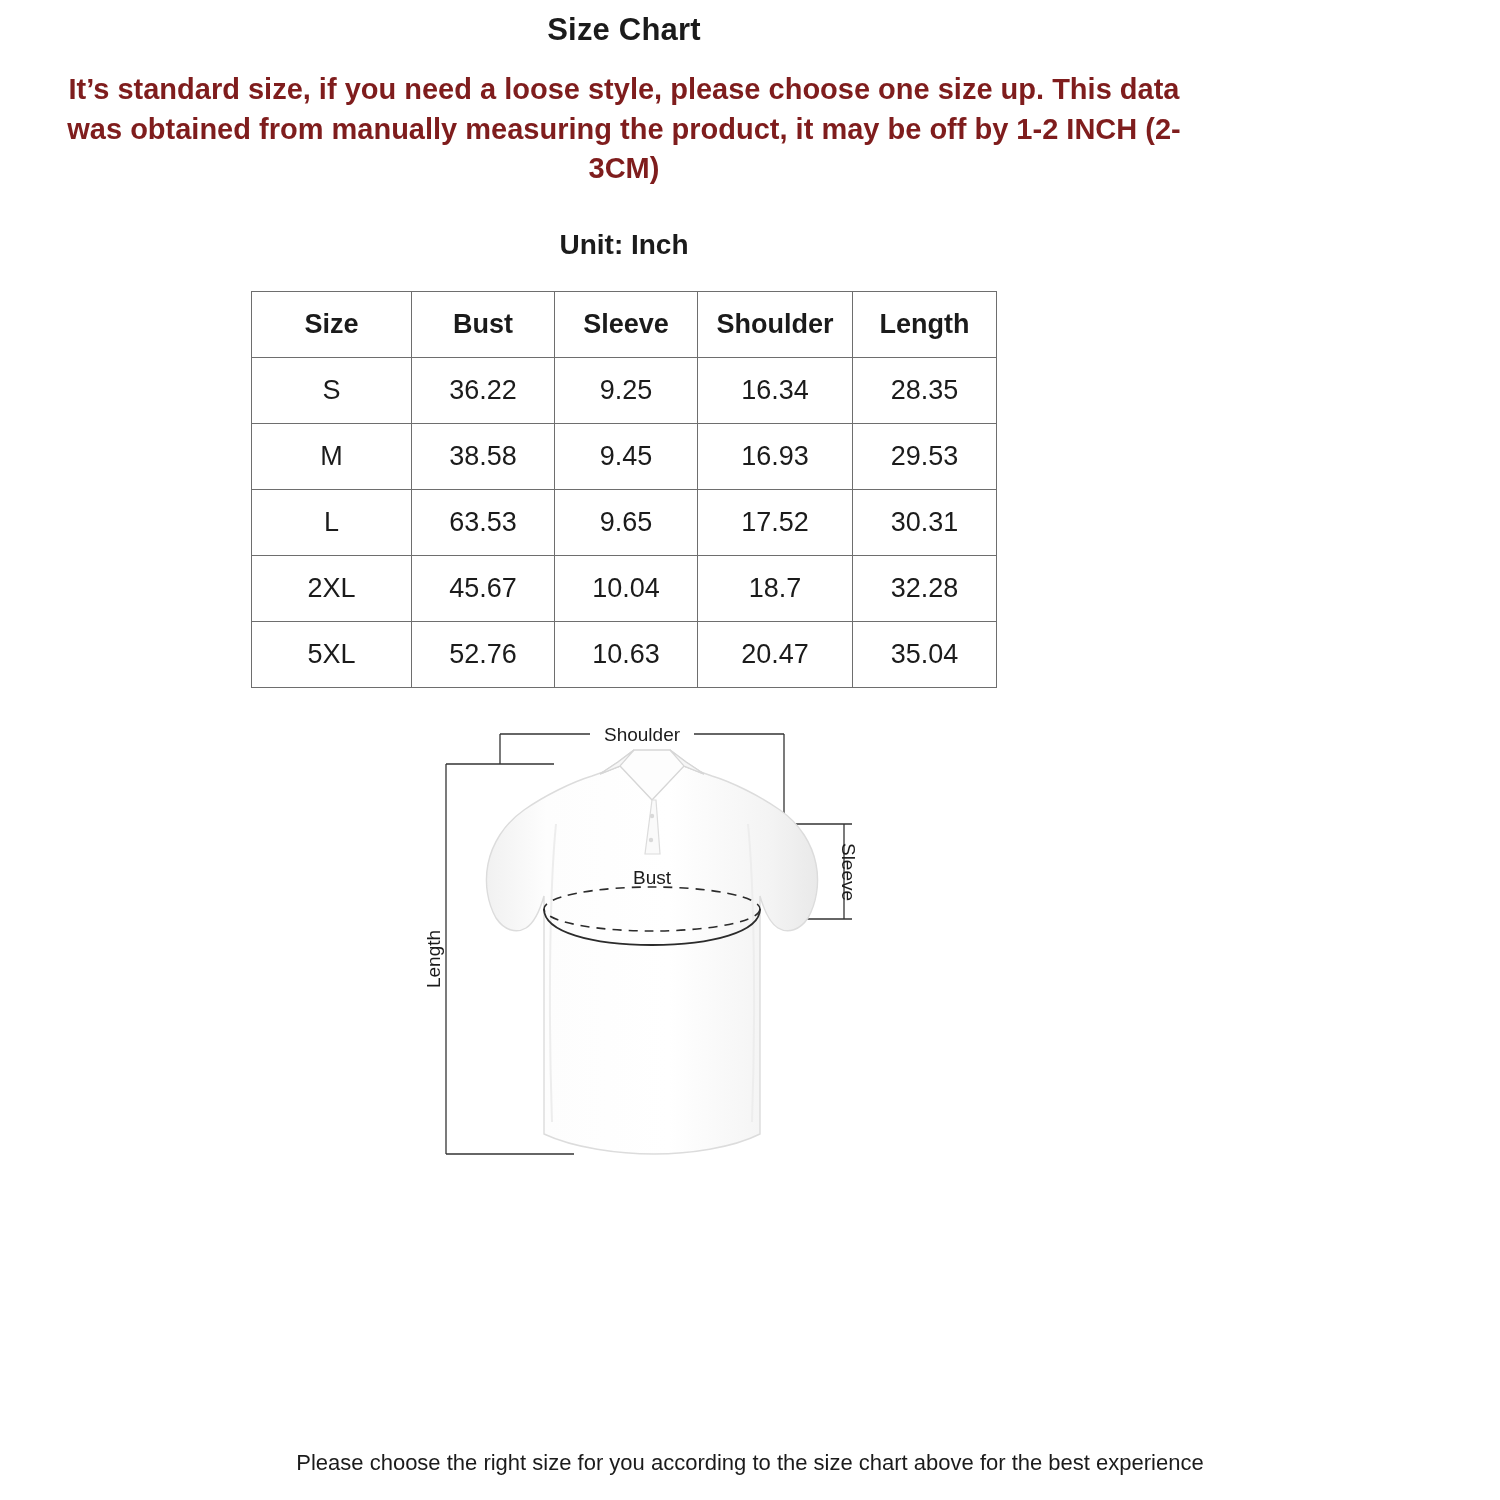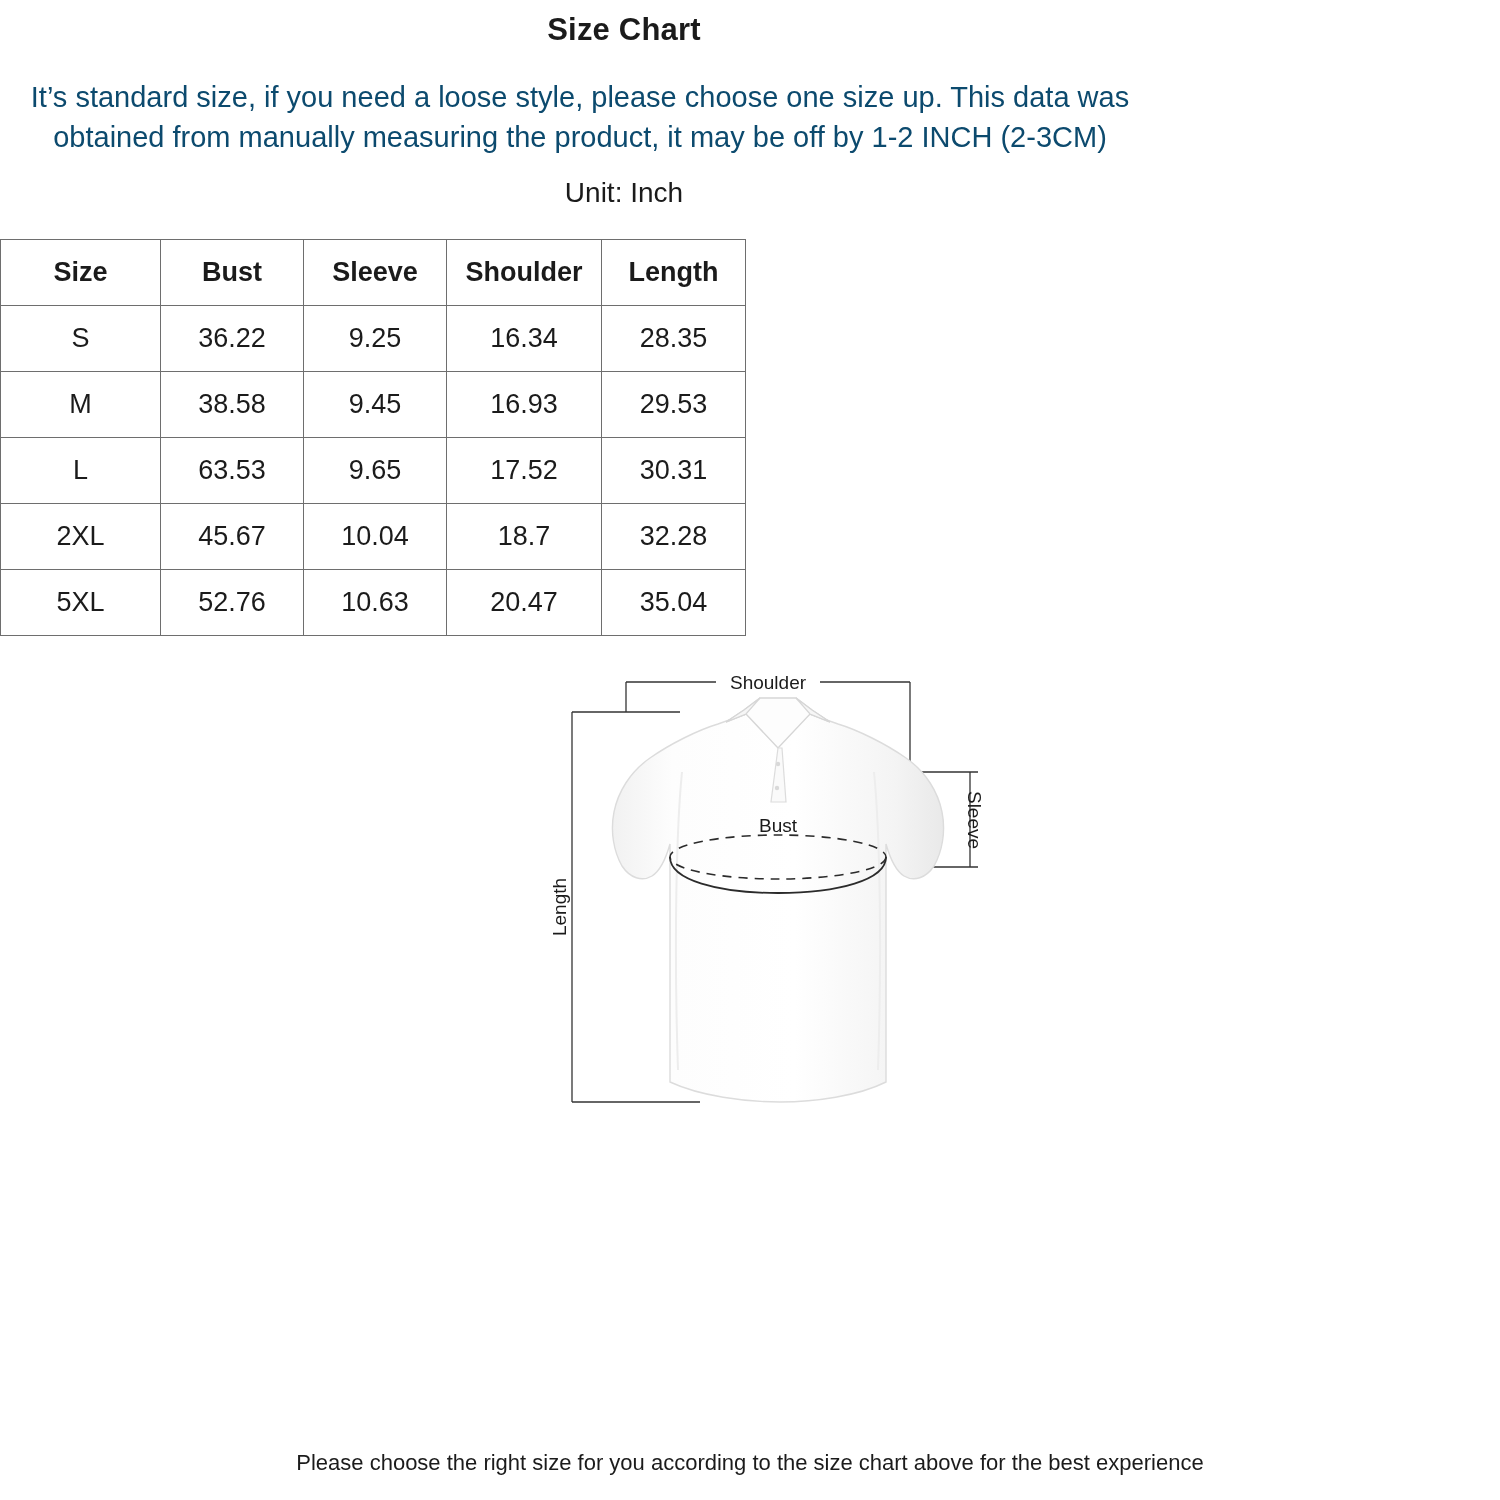--- a/index.html
+++ b/index.html
@@ -11,41 +11,42 @@
     background: #ffffff;
     font-family: "Liberation Sans", sans-serif;
     color: #1b1b1b;
   }
   .page {
     width: 1248px;
     height: 1500px;
     position: relative;
     display: flex;
     flex-direction: column;
+    align-items: center;
   }
   .title {
     font-size: 31px;
     font-weight: bold;
     letter-spacing: 0.2px;
     margin-top: 12px;
     text-align: center;
   }
   .intro {
-    margin-top: 30px;
+    margin-top: 22px;
     width: 1160px;
     text-align: center;
     font-size: 29px;
     line-height: 1.37;
-    font-weight: 400;
-    color: #0c4a6e;
+    font-weight: 700;
+    color: #7f1d1d;
   }
   .unit {
-    margin-top: 20px;
+    margin-top: 40px;
     font-size: 28px;
-    font-weight: normal;
+    font-weight: bold;
     text-align: center;
   }
   table.size-table {
     margin-top: 30px;
     border-collapse: collapse;
     width: 745px;
     table-layout: fixed;
   }
   table.size-table th, table.size-table td {
     border: 1.5px solid #6e6e6e;

